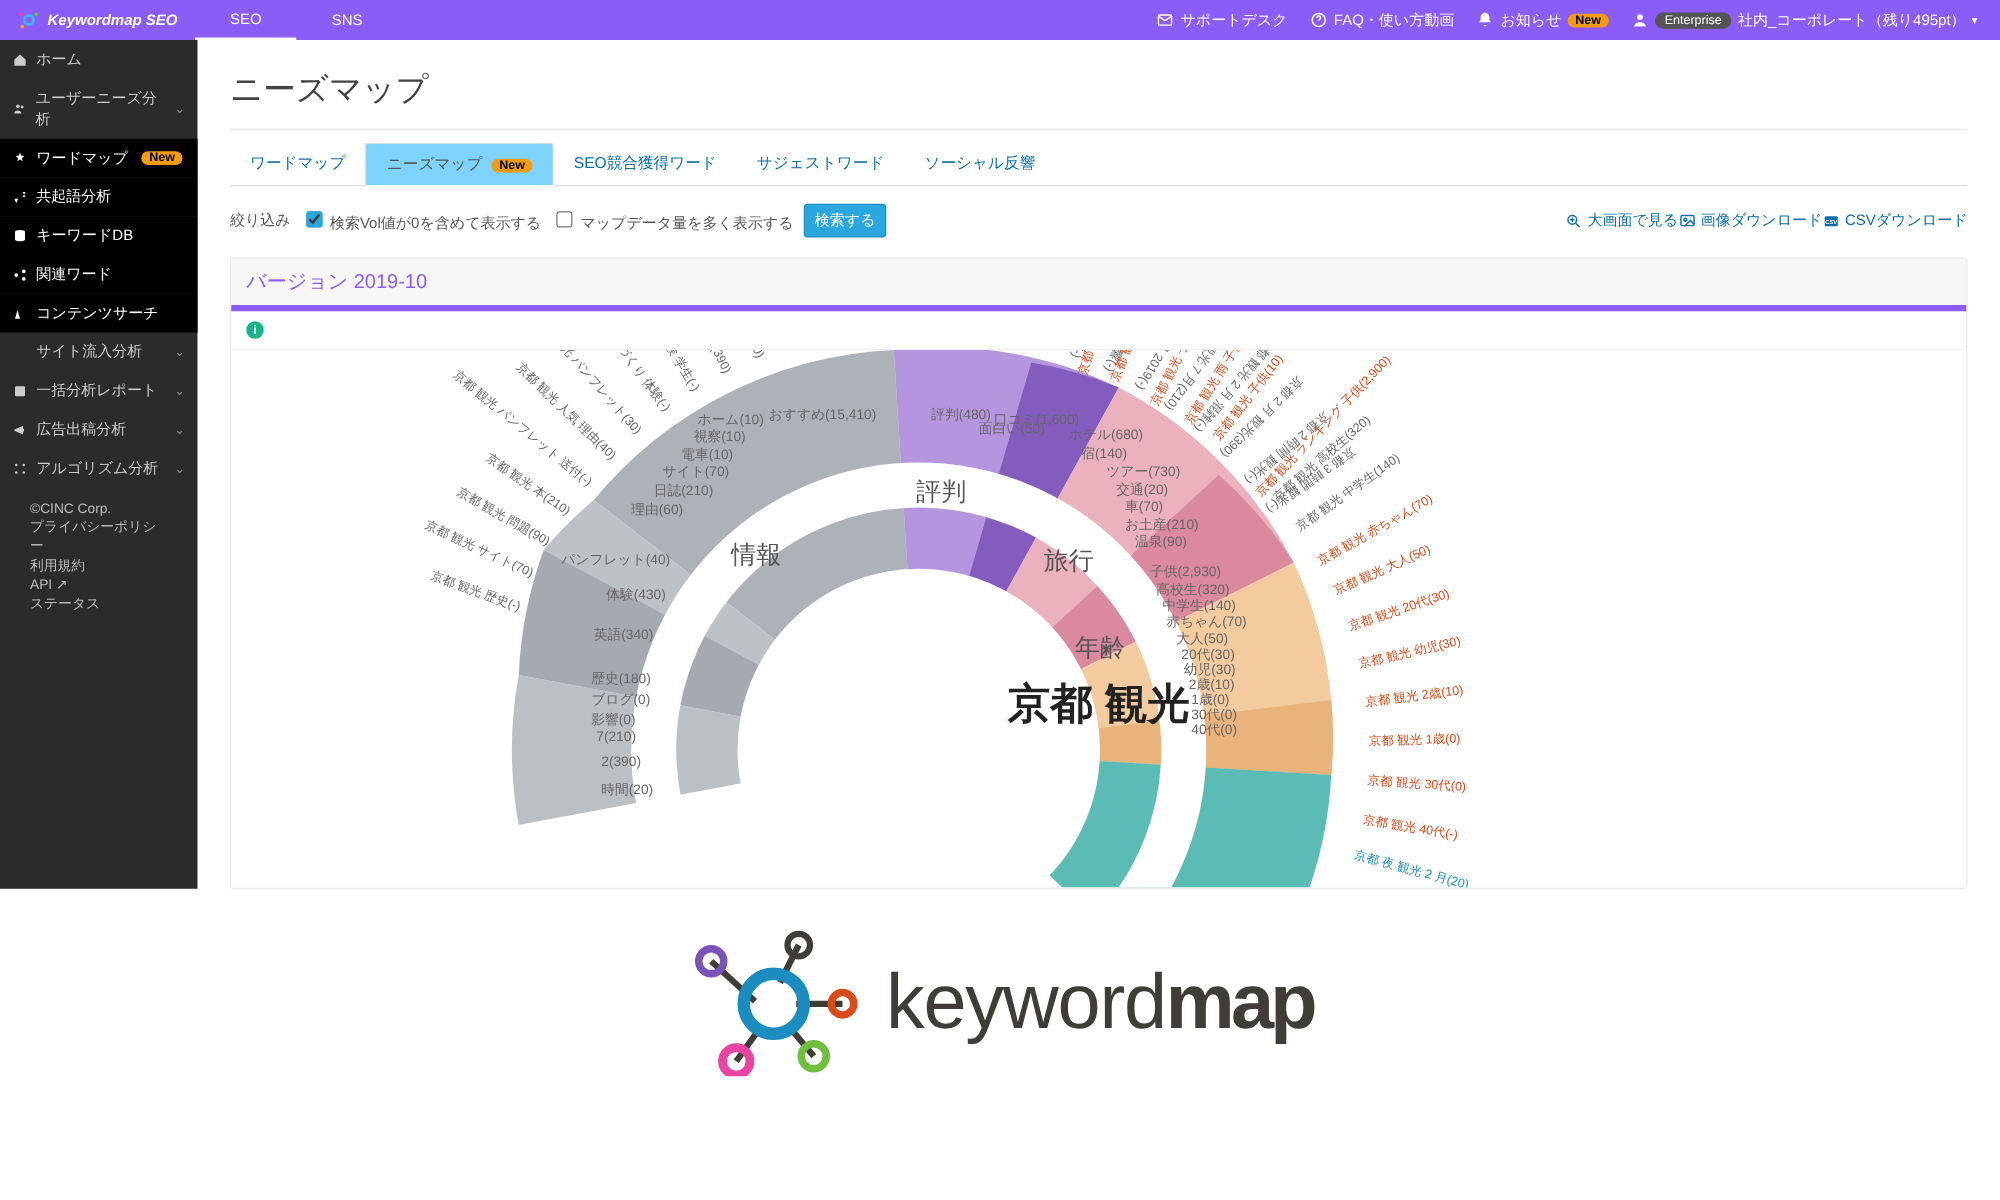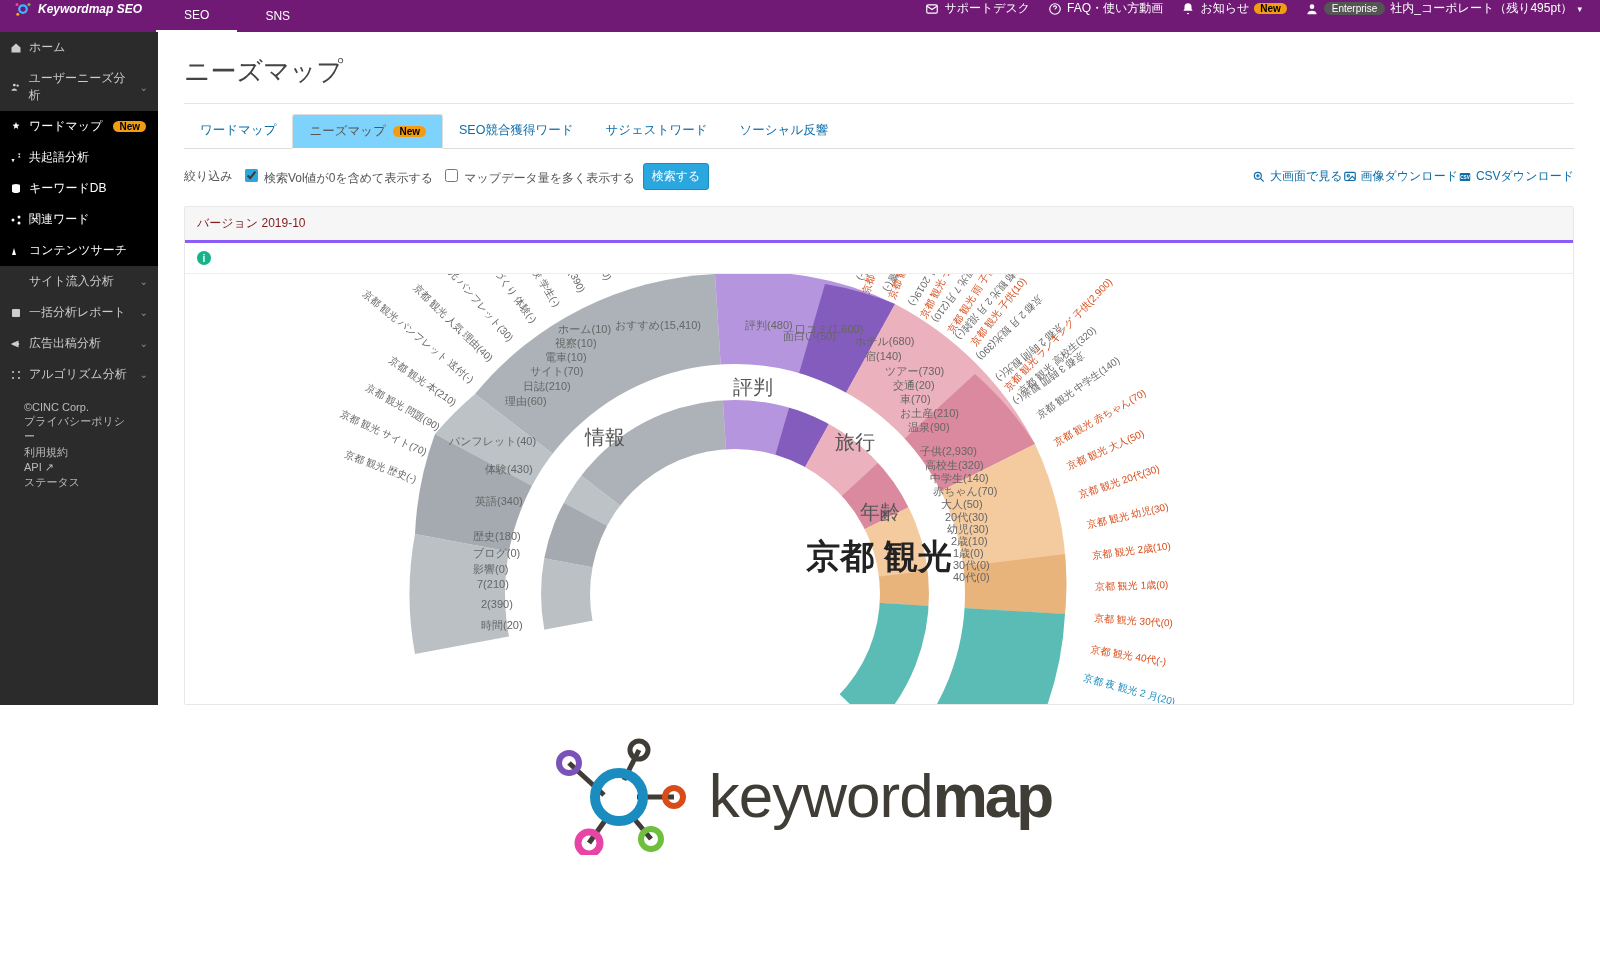--- a/index.html
+++ b/index.html
@@ -1,17 +1,17 @@
 <!DOCTYPE html>
 <html><head>
 <meta charset="utf-8">
 <style>
   html,body{margin:0;padding:0;font-family:"Hiragino Kaku Gothic ProN","Yu Gothic",sans-serif;color:#333;background:#fff}
   
-  .topbar{background:#701a75;color:#fff;height:32px;display:flex;align-items:flex-start;font-size:12px}
+  .topbar{background:#8b5cf6;color:#fff;height:32px;display:flex;align-items:center;font-size:12px}
   .topbar .brand{display:flex;align-items:center;gap:6px;padding:0 14px;font-style:italic;font-weight:bold}
   .topbar .brand svg{width:18px;height:18px}
   .topbar .tabs{display:flex;align-items:stretch;height:100%}
   .topbar .tab{padding:0 28px;display:flex;align-items:center;cursor:pointer}
   .topbar .tab.active{border-bottom:2px solid #fff}
   .topbar .spacer{flex:1}
   .topbar .r{display:flex;align-items:center;gap:18px;padding-right:18px}
   .topbar .r .item{display:flex;align-items:center;gap:5px;cursor:pointer}
   .badge-new{background:#f39c12;color:#000;border-radius:8px;padding:0 6px;font-size:10px;font-weight:bold}
   .badge-ent{background:#555;border-radius:9px;padding:1px 8px;font-size:10px}
@@ -30,21 +30,21 @@
   hr.thin{border:none;border-top:1px solid #e5e5e5;margin:0 0 10px 0}
   .subtabs{display:flex;gap:0;margin-bottom:14px;font-size:12.5px}
   .subtabs .stab{padding:8px 16px;color:#0d6ea9;cursor:pointer}
   .subtabs .stab.active{color:#555;border:1px solid #ddd;border-bottom:1px solid #fff;border-radius:3px 3px 0 0;background:#7dd3fc}
   .subtabs-line{border-bottom:1px solid #ddd;margin-top:-15px;margin-bottom:14px}
   .filters{display:flex;align-items:center;gap:8px;font-size:12px;color:#555}
   .filters .r{margin-left:auto;display:flex;}
   .filters .r .lnk{color:#0d6ea9;display:flex;align-items:center;gap:4px;cursor:pointer;font-size:12px}
   .btn-search{background:#2aa7df;color:#fff;border:1px solid #1b8cc0;border-radius:3px;padding:4px 8px;font-size:12px;cursor:pointer}
   .panel{border:1px solid #e8e8e8;border-radius:2px;margin-top:16px}
-  .panel-head{background:#f6f6f6;padding:8px 12px;font-size:12px;color:#7f1d1d;border-bottom:3px solid #8b5cf6}
+  .panel-head{background:#f6f6f6;padding:8px 12px;font-size:16px;color:#8b5cf6;border-bottom:5px solid #8b5cf6}
   .panel-info{padding:8px 12px;font-size:12px;color:#666;border-bottom:1px solid #eee;display:flex;align-items:center;gap:6px}
   .info-ico{display:inline-flex;width:14px;height:14px;border-radius:50%;background:#17b38a;color:#fff;align-items:center;justify-content:center;font-size:10px;font-weight:bold}
   .viz{position:relative;height:430px;overflow:hidden;background:#fff}
   .viz svg{position:absolute;left:0;top:0}
   .center-kw{position:absolute;left:50%;top:260px;transform:translate(-50%,0);font-size:34px;font-weight:700;color:#222}
   .viz .cat{position:absolute;font-size:20px;color:#555}
   .viz .small{position:absolute;font-size:10px;color:#666;white-space:nowrap}
   .viz .small.hl1{color:#d84c1a}
   .viz .small.hl2{color:#1b8cc0}
   .viz .mid{font-size:11px}

